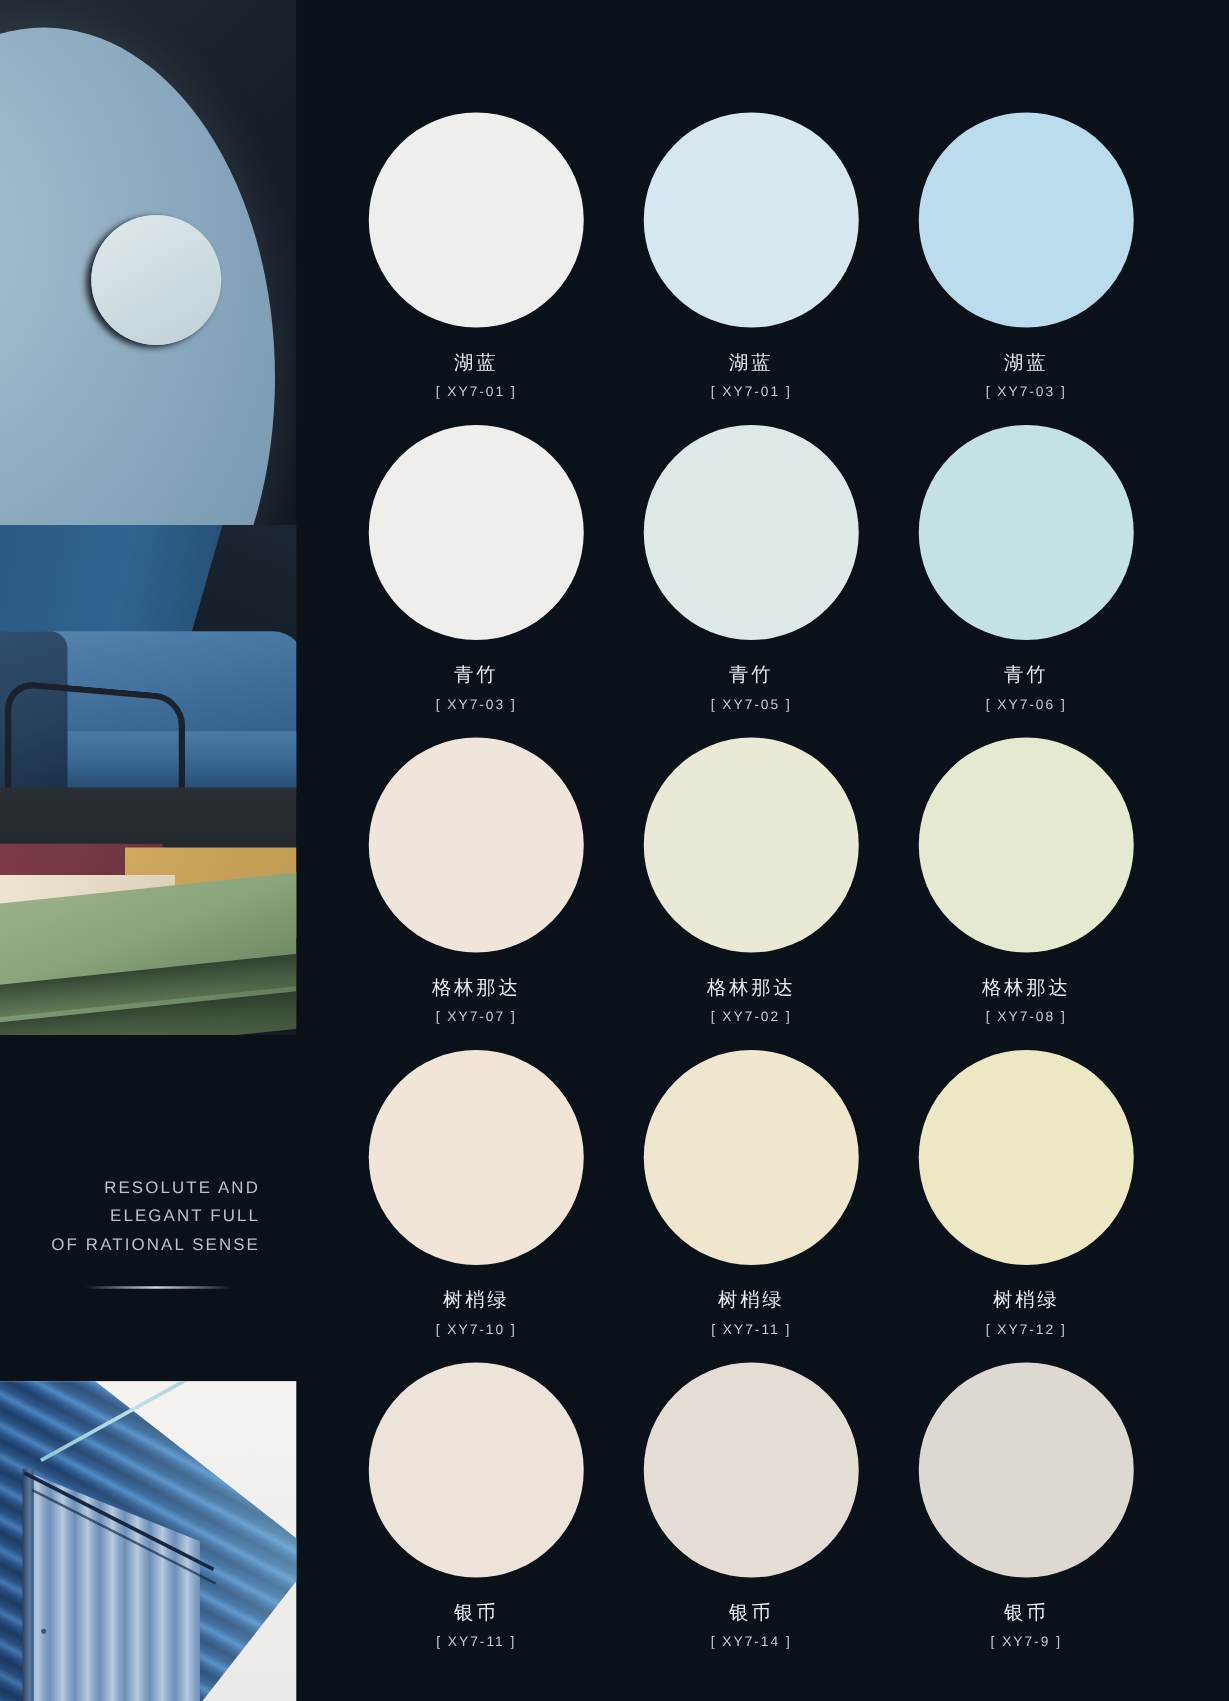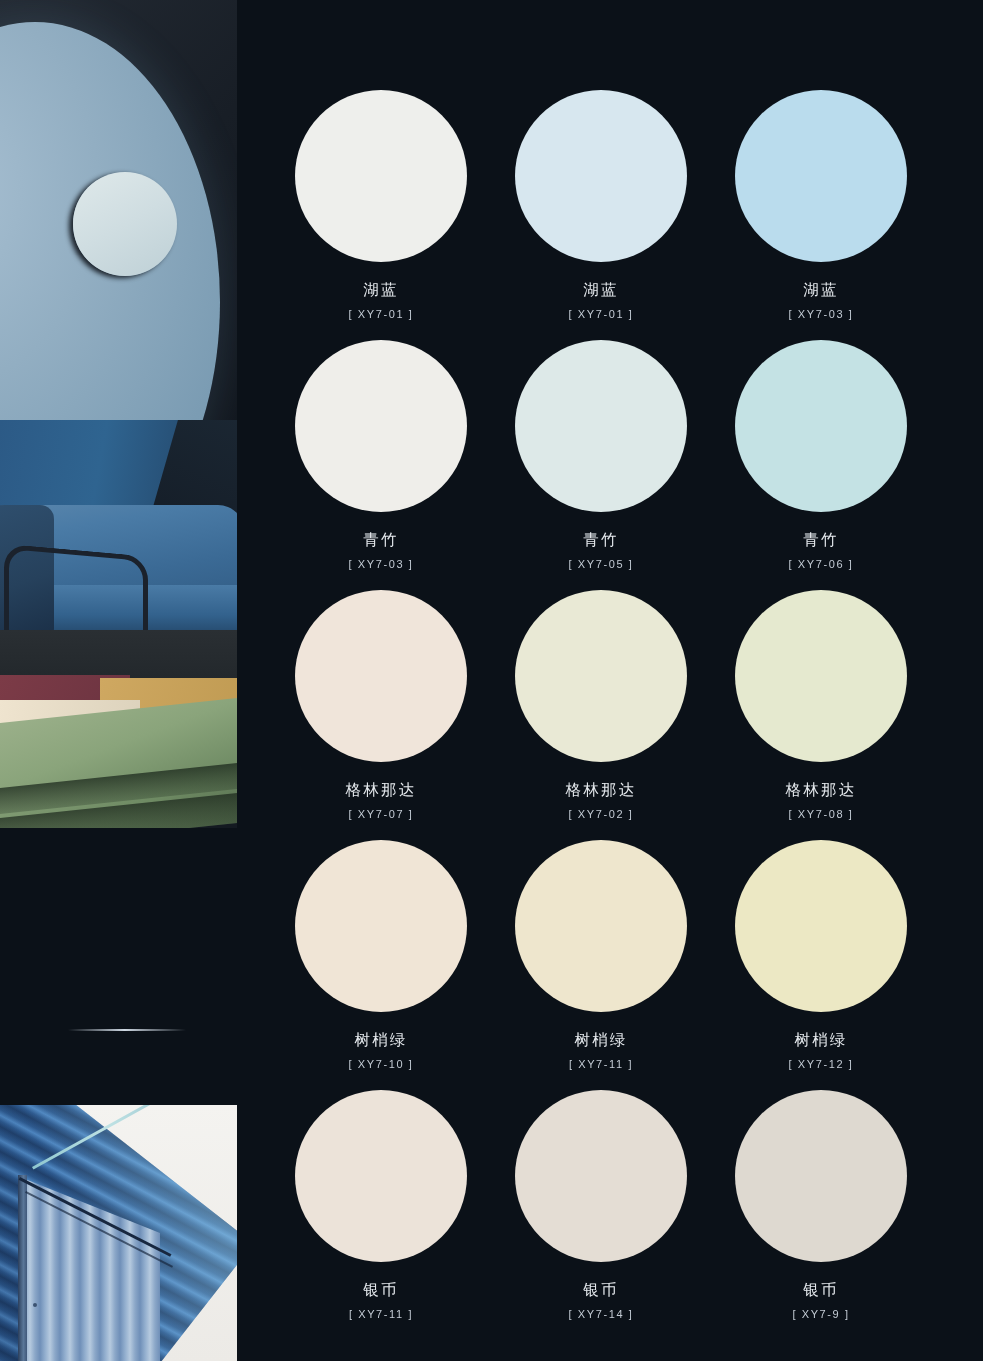--- a/index.html
+++ b/index.html
@@ -311,20 +311,25 @@
       <div class="pi-frame"></div>
       <div class="pi-floor-dark"></div>
       <div class="pi-floor-red"></div>
       <div class="pi-floor-yellow"></div>
       <div class="pi-floor-cream"></div>
       <div class="pi-floor-green"></div>
       <div class="pi-floor-shadow1"></div>
       <div class="pi-floor-shadow2"></div>
     </div>
 
+    <div class="tagline">
+      <div>RESOLUTE AND</div>
+      <div>ELEGANT FULL</div>
+      <div>OF RATIONAL SENSE</div>
+    </div>
     <div class="tagline-rule"></div>
 
     <div class="photo-container">
       <div class="pc-white"></div>
       <div class="pc-top"></div>
       <div class="pc-top-hi"></div>
       <div class="pc-front"></div>
       <div class="pc-edge"></div>
       <div class="pc-seam"></div>
       <div class="pc-seam2"></div>

